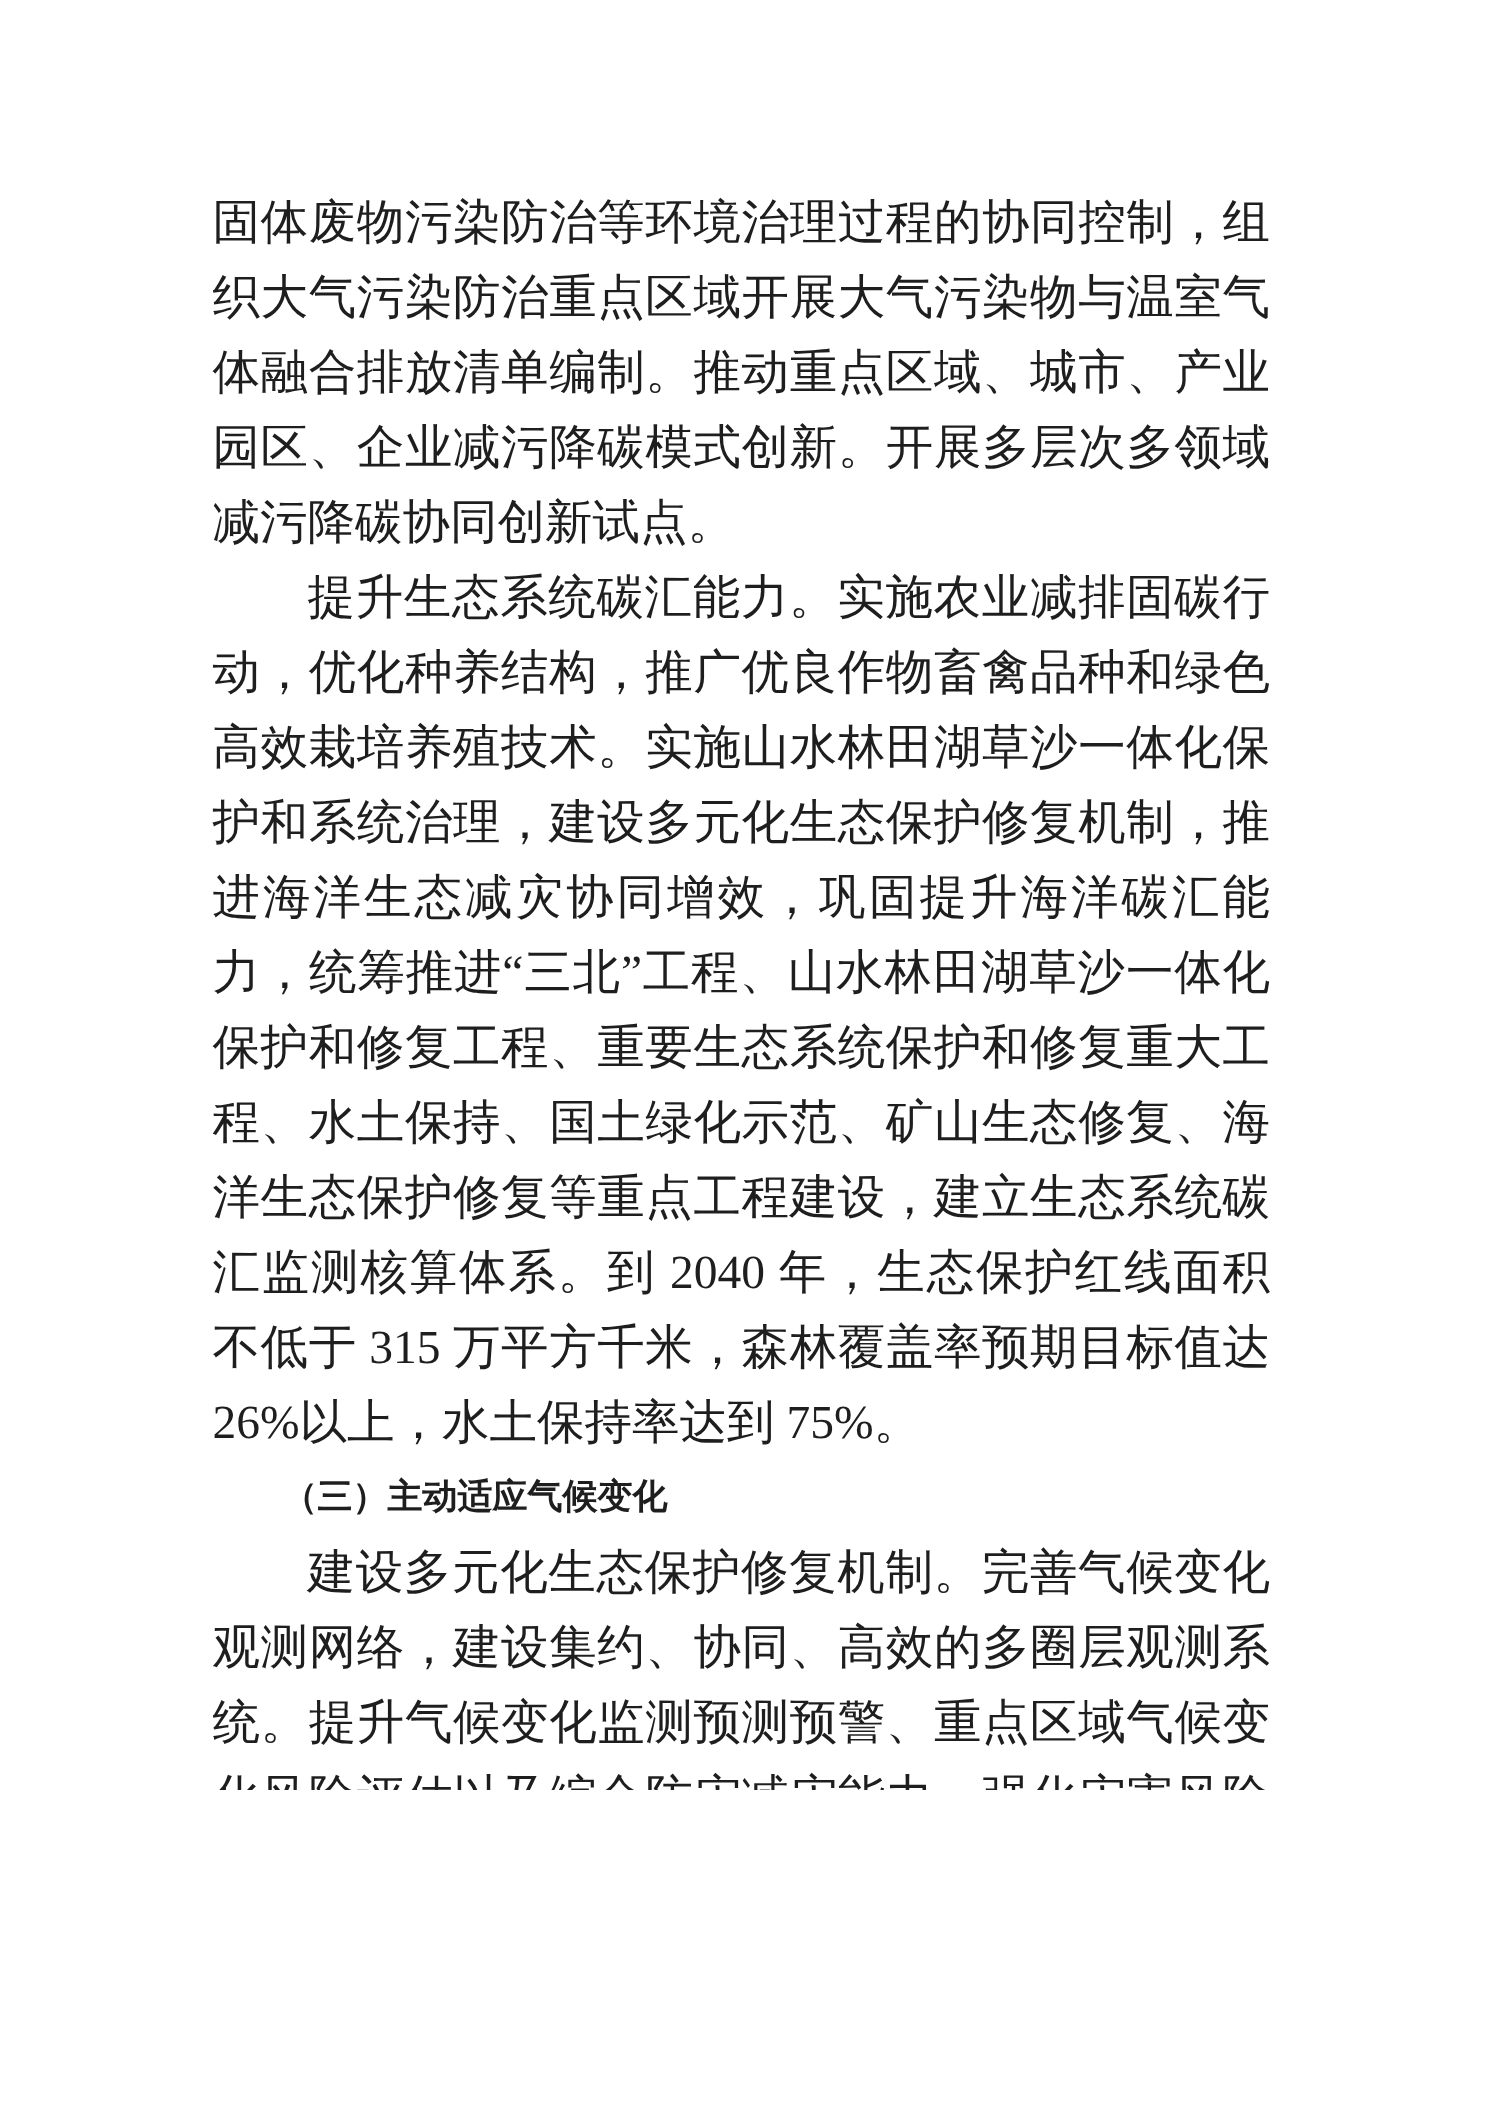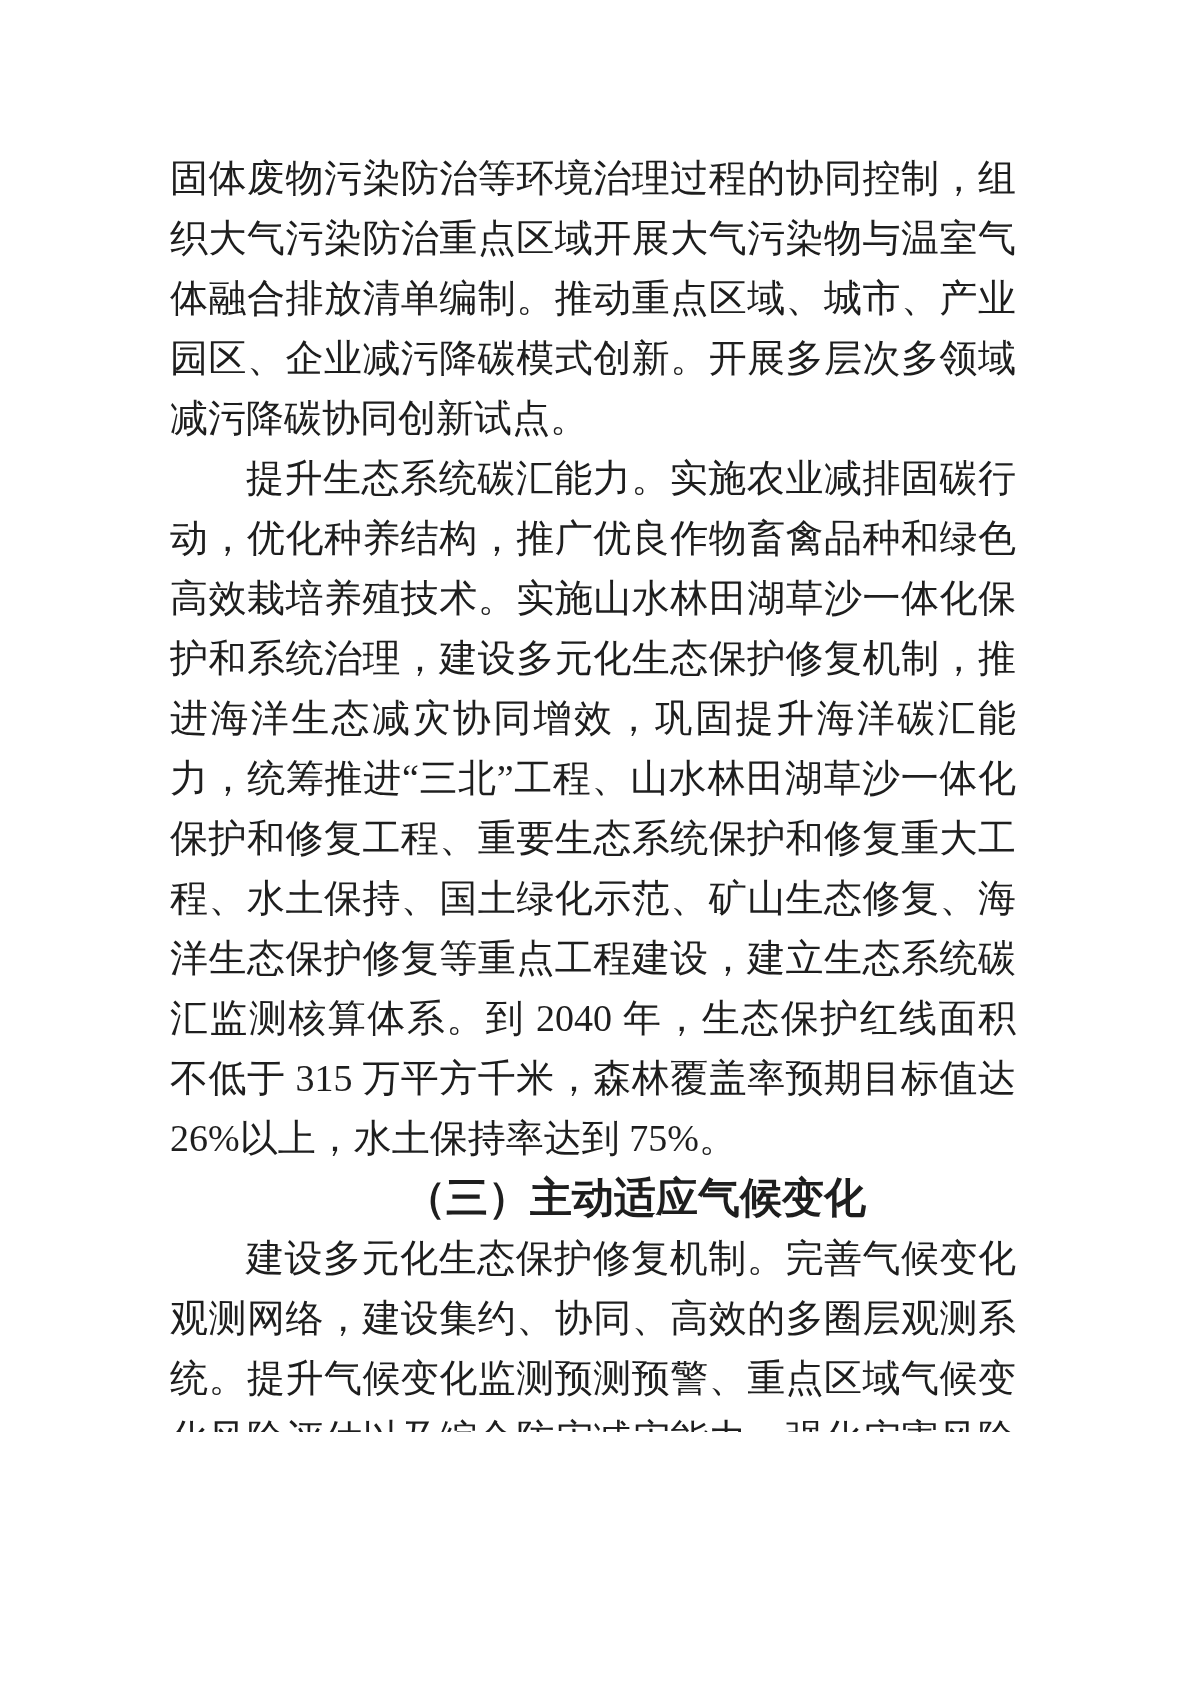--- a/index.html
+++ b/index.html
@@ -33,25 +33,25 @@
   }
   .para.no-indent {
     text-indent: 0;
   }
   .lead {
     font-weight: normal;
   }
   .section-heading {
     margin: 0;
     padding: 0;
-    font-size: 42px;
+    font-size: 28px;
     line-height: 60px;
     font-weight: bold;
     text-indent: 2em;
-    text-align: center;
+    text-align: left;
   }
   .page-number {
     position: absolute;
     top: 1558px;
     left: 0;
     width: 100%;
     text-align: center;
     font-size: 30px;
     line-height: 40px;
     color: #a21caf;

